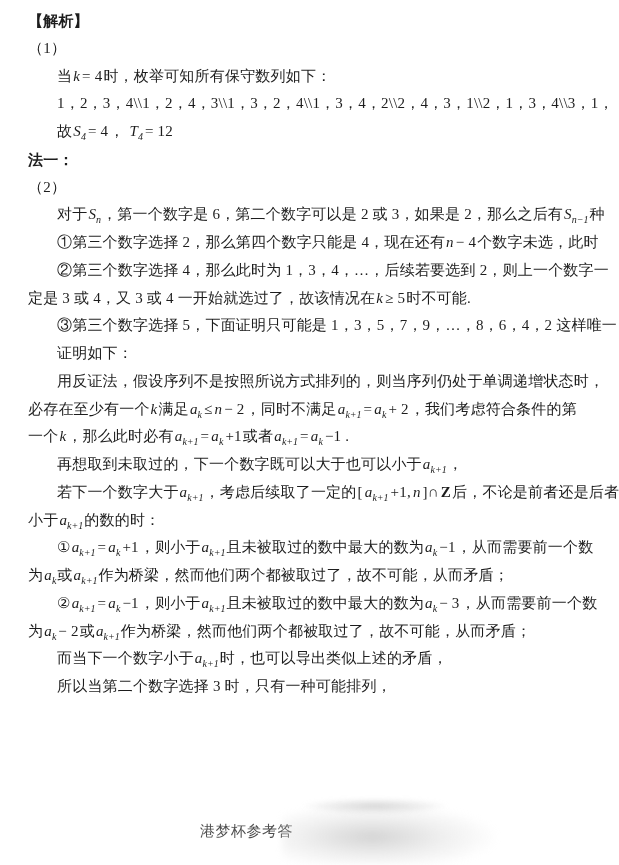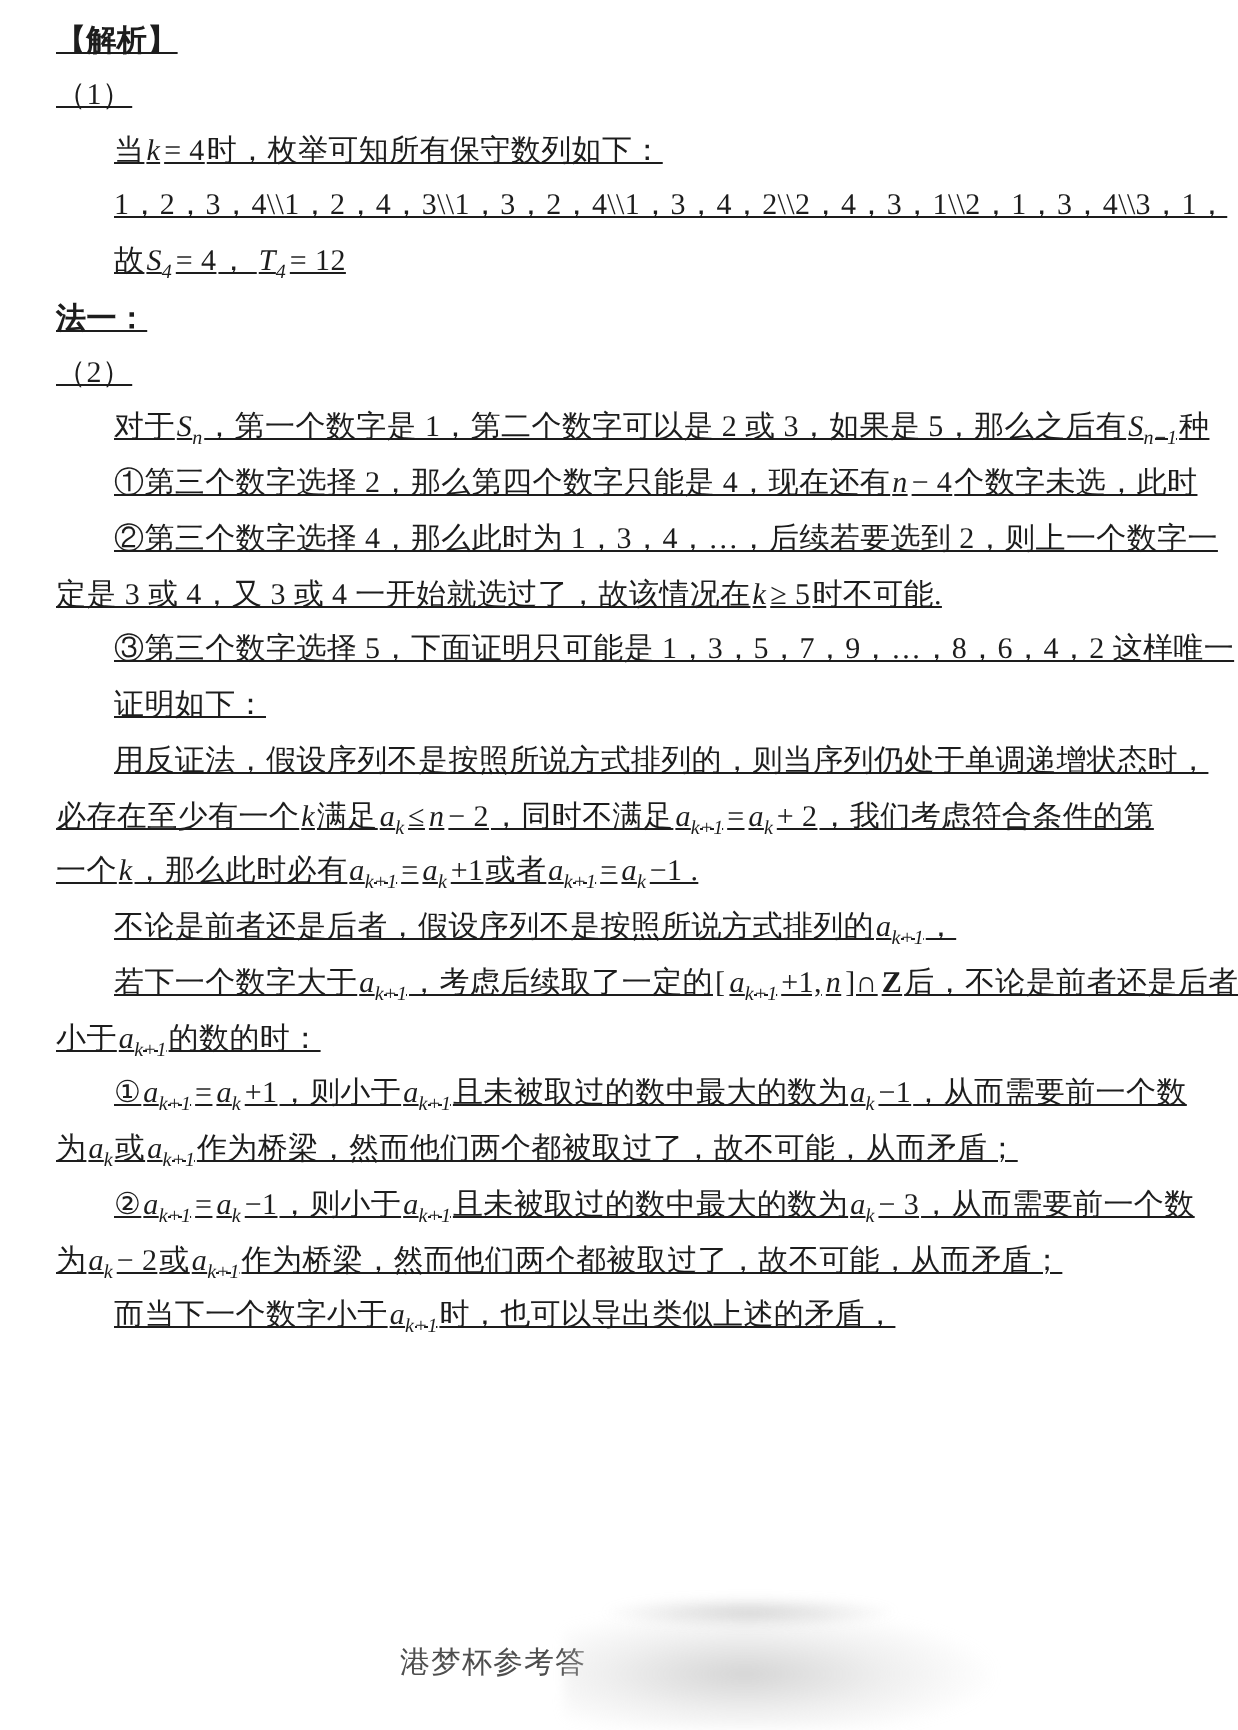--- a/index.html
+++ b/index.html
@@ -4,21 +4,21 @@
 <style>
   html,body { margin:0; padding:0; background:#ffffff; }
   .page {
     position:relative;
     width:619px; height:865px;
     background:#ffffff;
     color:#1d1d1d;
     font-family:"Liberation Serif", serif;
     overflow:hidden;
   }
-  #doc { position:absolute; top:7px; left:28px; right:18px;text-decoration:underline; }
+  #doc { position:absolute; top:7px; left:28px; right:18px; }
   .line {
     height:27.75px;
     line-height:27.75px;
     font-size:15px;
     white-space:nowrap;
     letter-spacing:0.2px;
   }
   .ind { padding-left:29px; }
   .bold { font-weight:bold; font-family:"Liberation Sans","Liberation Serif",sans-serif; }
   .seg-t { }
@@ -62,34 +62,35 @@
 
 <div class="page">
   <div id="doc">
       <div class="line bold"><span class="seg-t">【解析】</span></div>
       <div class="line"><span class="seg-t">（1）</span></div>
       <div class="line ind"><span class="seg-t">当</span><span class="seg-i">k</span><span class="seg-r">= 4</span><span class="seg-t">时，枚举可知所有保守数列如下：</span></div>
       <div class="line ind"><span class="seg-t">1，2，3，4\\1，2，4，3\\1，3，2，4\\1，3，4，2\\2，4，3，1\\2，1，3，4\\3，1，</span></div>
       <div class="line ind"><span class="seg-t">故</span><span class="seg-is">S<sub class="msub">4</sub></span><span class="seg-r">= 4</span><span class="seg-t">， </span><span class="seg-is">T<sub class="msub">4</sub></span><span class="seg-r">= 12</span></div>
       <div class="line bold"><span class="seg-t">法一：</span></div>
       <div class="line"><span class="seg-t">（2）</span></div>
-      <div class="line ind"><span class="seg-t">对于</span><span class="seg-is">S<sub class="msub">n</sub></span><span class="seg-t">，第一个数字是 1，第二个数字可以是 2 或 3，如果是 5，那么之后有</span><span class="seg-is">S<sub class="msub">n−1</sub></span><span class="seg-t">种</span></div>
+      <div class="line ind"><span class="seg-t">对于</span><span class="seg-is">S<sub class="msub">n</sub></span><span class="seg-t">，第一个数字是 6，第二个数字可以是 2 或 3，如果是 2，那么之后有</span><span class="seg-is">S<sub class="msub">n−1</sub></span><span class="seg-t">种</span></div>
       <div class="line ind"><span class="seg-t">①第三个数字选择 2，那么第四个数字只能是 4，现在还有</span><span class="seg-i">n</span><span class="seg-r">− 4</span><span class="seg-t">个数字未选，此时</span></div>
       <div class="line ind"><span class="seg-t">②第三个数字选择 4，那么此时为 1，3，4，…，后续若要选到 2，则上一个数字一</span></div>
       <div class="line"><span class="seg-t">定是 3 或 4，又 3 或 4 一开始就选过了，故该情况在</span><span class="seg-i">k</span><span class="seg-r">≥ 5</span><span class="seg-t">时不可能.</span></div>
       <div class="line ind"><span class="seg-t">③第三个数字选择 5，下面证明只可能是 1，3，5，7，9，…，8，6，4，2 这样唯一</span></div>
       <div class="line ind"><span class="seg-t">证明如下：</span></div>
       <div class="line ind"><span class="seg-t">用反证法，假设序列不是按照所说方式排列的，则当序列仍处于单调递增状态时，</span></div>
       <div class="line"><span class="seg-t">必存在至少有一个</span><span class="seg-i">k</span><span class="seg-t">满足</span><span class="seg-is">a<sub class="msub">k</sub></span><span class="seg-r">≤</span><span class="seg-i">n</span><span class="seg-r">− 2</span><span class="seg-t">，同时不满足</span><span class="seg-is">a<sub class="msub">k+1</sub></span><span class="seg-r">=</span><span class="seg-is">a<sub class="msub">k</sub></span><span class="seg-r">+ 2</span><span class="seg-t">，我们考虑符合条件的第</span></div>
       <div class="line"><span class="seg-t">一个</span><span class="seg-i">k</span><span class="seg-t">，那么此时必有</span><span class="seg-is">a<sub class="msub">k+1</sub></span><span class="seg-r">=</span><span class="seg-is">a<sub class="msub">k</sub></span><span class="seg-r">+1</span><span class="seg-t">或者</span><span class="seg-is">a<sub class="msub">k+1</sub></span><span class="seg-r">=</span><span class="seg-is">a<sub class="msub">k</sub></span><span class="seg-r">−1 .</span></div>
-      <div class="line ind"><span class="seg-t">不论是前者还是后者，假设序列不是按照所说方式排列的</span><span class="seg-is">a<sub class="msub">k+1</sub></span><span class="seg-t">，</span></div>
+      <div class="line ind"><span class="seg-t">再想取到未取过的，下一个数字既可以大于也可以小于</span><span class="seg-is">a<sub class="msub">k+1</sub></span><span class="seg-t">，</span></div>
       <div class="line ind"><span class="seg-t">若下一个数字大于</span><span class="seg-is">a<sub class="msub">k+1</sub></span><span class="seg-t">，考虑后续取了一定的</span><span class="seg-r">[</span><span class="seg-is">a<sub class="msub">k+1</sub></span><span class="seg-r">+1,</span><span class="seg-i">n</span><span class="seg-r">]∩</span><span class="seg-b">Z</span><span class="seg-t">后，不论是前者还是后者</span></div>
       <div class="line"><span class="seg-t">小于</span><span class="seg-is">a<sub class="msub">k+1</sub></span><span class="seg-t">的数的时：</span></div>
       <div class="line ind"><span class="seg-t">①</span><span class="seg-is">a<sub class="msub">k+1</sub></span><span class="seg-r">=</span><span class="seg-is">a<sub class="msub">k</sub></span><span class="seg-r">+1</span><span class="seg-t">，则小于</span><span class="seg-is">a<sub class="msub">k+1</sub></span><span class="seg-t">且未被取过的数中最大的数为</span><span class="seg-is">a<sub class="msub">k</sub></span><span class="seg-r">−1</span><span class="seg-t">，从而需要前一个数</span></div>
       <div class="line"><span class="seg-t">为</span><span class="seg-is">a<sub class="msub">k</sub></span><span class="seg-t">或</span><span class="seg-is">a<sub class="msub">k+1</sub></span><span class="seg-t">作为桥梁，然而他们两个都被取过了，故不可能，从而矛盾；</span></div>
       <div class="line ind"><span class="seg-t">②</span><span class="seg-is">a<sub class="msub">k+1</sub></span><span class="seg-r">=</span><span class="seg-is">a<sub class="msub">k</sub></span><span class="seg-r">−1</span><span class="seg-t">，则小于</span><span class="seg-is">a<sub class="msub">k+1</sub></span><span class="seg-t">且未被取过的数中最大的数为</span><span class="seg-is">a<sub class="msub">k</sub></span><span class="seg-r">− 3</span><span class="seg-t">，从而需要前一个数</span></div>
       <div class="line"><span class="seg-t">为</span><span class="seg-is">a<sub class="msub">k</sub></span><span class="seg-r">− 2</span><span class="seg-t">或</span><span class="seg-is">a<sub class="msub">k+1</sub></span><span class="seg-t">作为桥梁，然而他们两个都被取过了，故不可能，从而矛盾；</span></div>
       <div class="line ind"><span class="seg-t">而当下一个数字小于</span><span class="seg-is">a<sub class="msub">k+1</sub></span><span class="seg-t">时，也可以导出类似上述的矛盾，</span></div>
+      <div class="line ind"><span class="seg-t">所以当第二个数字选择 3 时，只有一种可能排列，</span></div>
     </div>
   <div class="watermark">港梦杯参考答</div>
   <div class="smudge1"></div>
   <div class="smudge2"></div>
 </div>
 
 </body></html>

